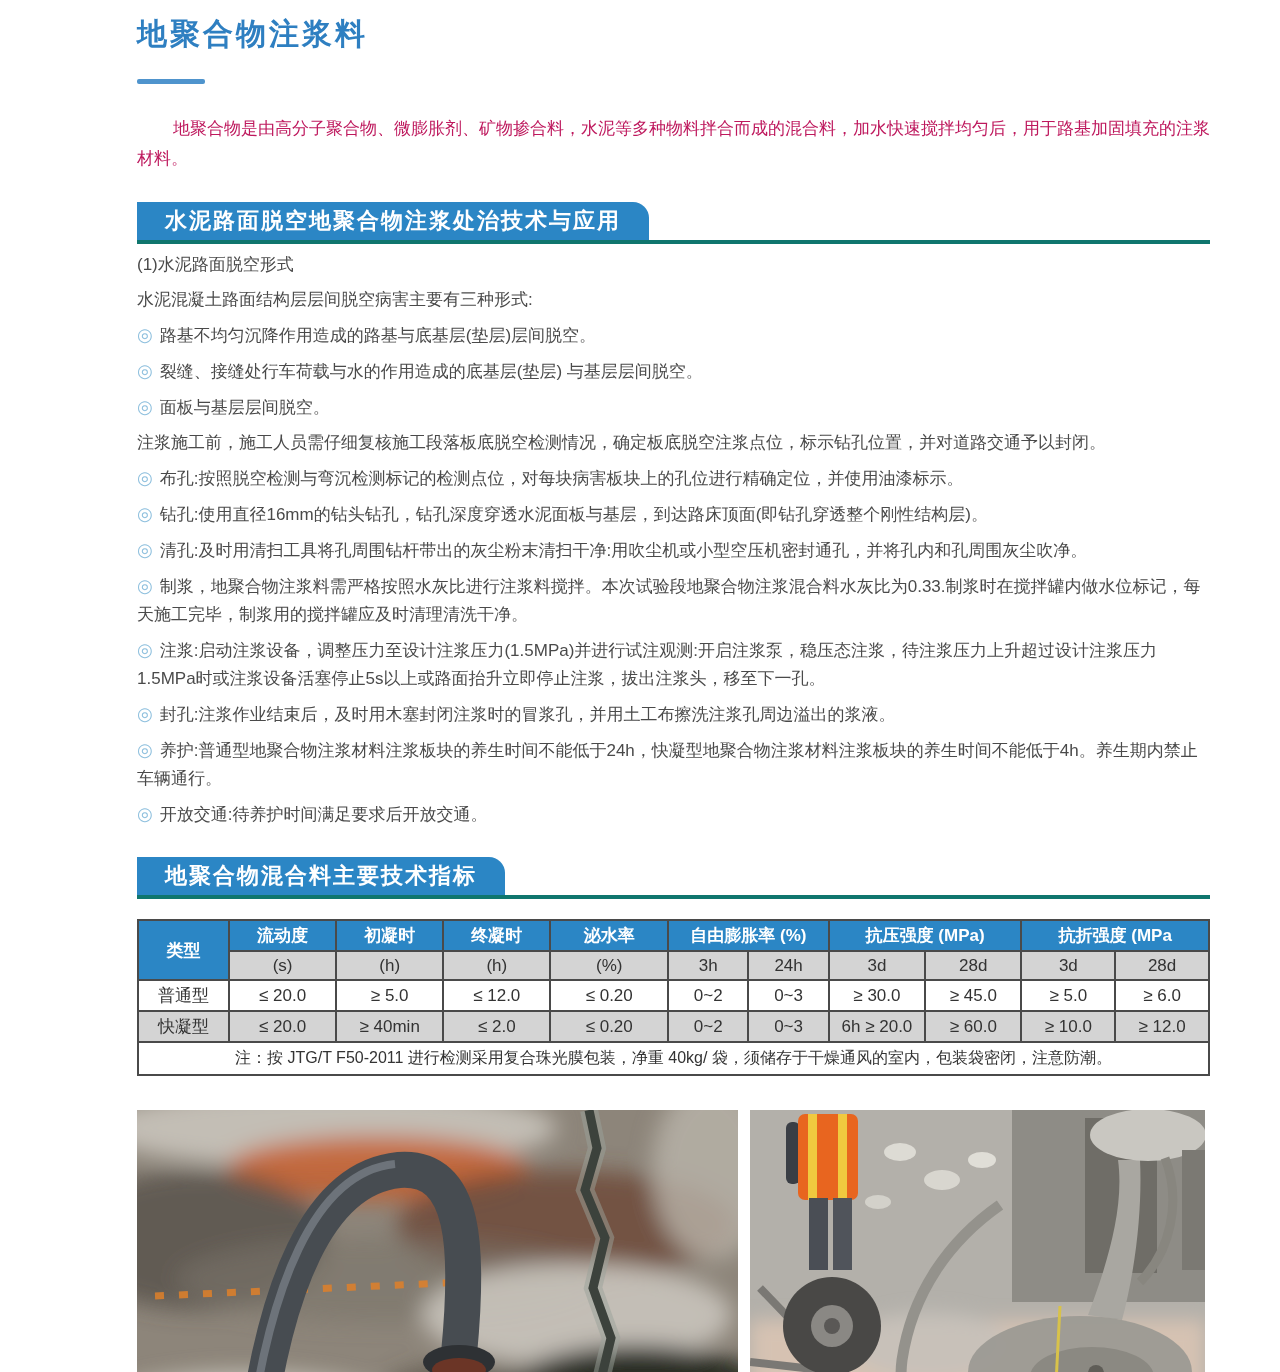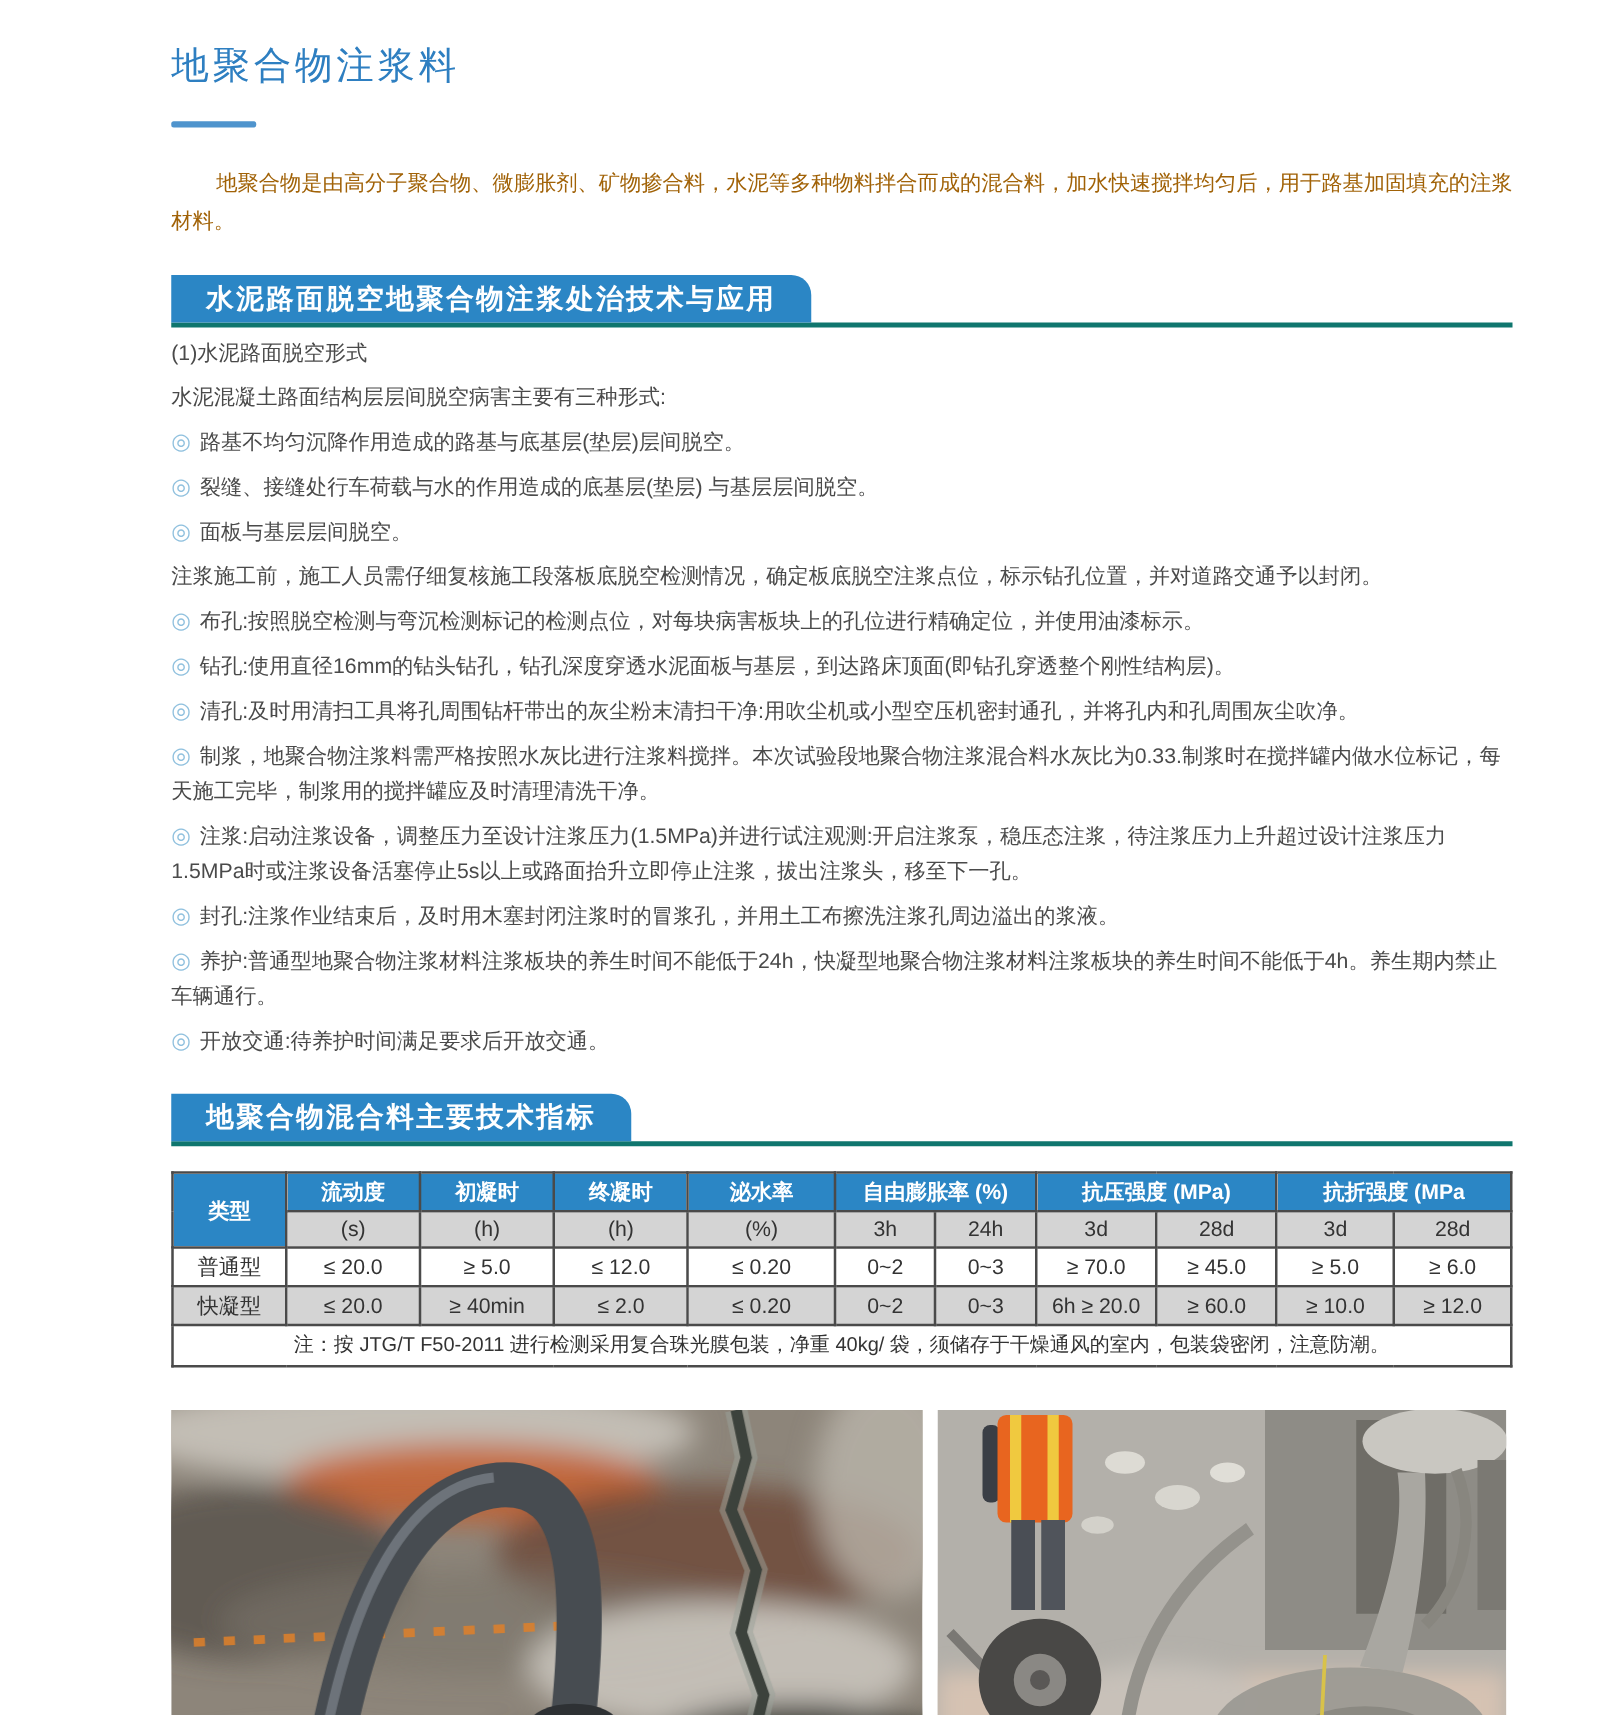--- a/index.html
+++ b/index.html
@@ -1,23 +1,23 @@
 <!DOCTYPE html>
 <html><head>
 <meta charset="utf-8">
 <style>
   * { box-sizing: border-box; }
   body { margin:0; background:#ffffff; font-family:"Liberation Sans","DejaVu Sans",sans-serif; }
   .page { position:relative; width:1280px; height:1372px; background:#ffffff; overflow:hidden; }
   .content { position:absolute; left:137px; top:0; width:1073px; }
 
-  .doc-title { margin-top:32px; font-size:30px; font-weight:normal; color:#2e7fc1; letter-spacing:3px; }
+  .doc-title { margin-top:14px; font-size:30px; font-weight:bold; color:#2e7fc1; letter-spacing:3px; }
   .title-rule { margin-top:24px; width:68px; height:5px; background:#4f94cd; border-radius:2px; }
 
-  .intro { margin-top:30px; font-size:17px; line-height:30px; color:#a16207; text-indent:36px; }
+  .intro { margin-top:30px; font-size:17px; line-height:30px; color:#be185d; text-indent:36px; }
 
   .section-head { margin-top:28px; border-bottom:4px solid #0f766e; }
   .section-head .band {
     display:inline-block; background:#2b86c5; color:#ffffff;
     font-size:22px; font-weight:bold; letter-spacing:2px;
     line-height:38px; padding:0 28px; border-radius:0 16px 0 0;
   }
 
   .para { font-size:17px; line-height:28px; color:#4a4a4a; margin:7px 0; }
   .bullet { color:#8fc0de; font-size:18px; margin-right:7px; }
@@ -109,21 +109,21 @@
         <th class="h-gray">28d</th>
       </tr>
       <tr>
         <td>普通型</td>
         <td>≤ 20.0</td>
         <td>≥ 5.0</td>
         <td>≤ 12.0</td>
         <td>≤ 0.20</td>
         <td>0~2</td>
         <td>0~3</td>
-        <td>≥ 70.0</td>
+        <td>≥ 30.0</td>
         <td>≥ 45.0</td>
         <td>≥ 5.0</td>
         <td>≥ 6.0</td>
       </tr>
       <tr class="alt">
         <td>快凝型</td>
         <td>≤ 20.0</td>
         <td>≥ 40min</td>
         <td>≤ 2.0</td>
         <td>≤ 0.20</td>

